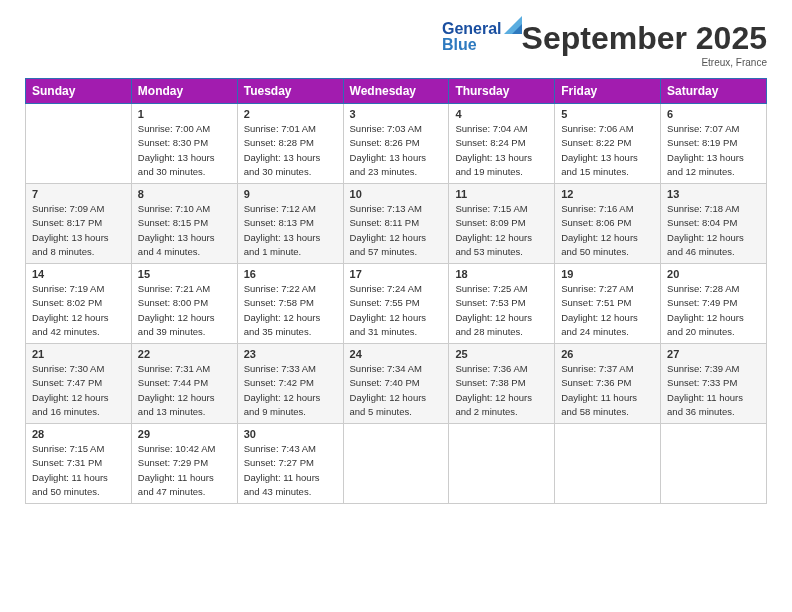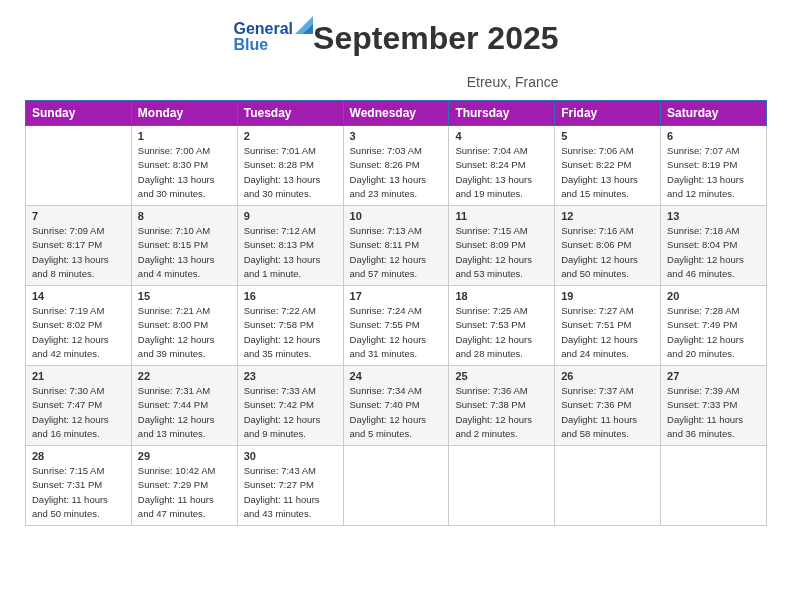--- a/index.html
+++ b/index.html
@@ -11,40 +11,39 @@
       overflow: hidden;
     }
     .page {
       width: 792px;
       height: 612px;
       padding: 20px 25px;
       background: #fff;
     }
     .header {
       display: flex;
-      justify-content: center;
+      justify-content: flex-end;
       align-items: flex-start;
       margin-bottom: 10px;
     }
     .logo {
       display: flex;
       align-items: center;
     }
     .title-area {
       text-align: right;
     }
     .month-title {
       font-size: 32px;
       font-weight: bold;
       color: #333;
     }
     .location {
-      font-size: 14px;
+      font-size: 10px;
       color: #555;
-      margin-top: 17px;
     }
     table {
       width: 100%;
       border-collapse: collapse;
       table-layout: fixed;
     }
     thead tr th {
       background-color: #a21caf;
       color: #fff;
       font-size: 12px;

